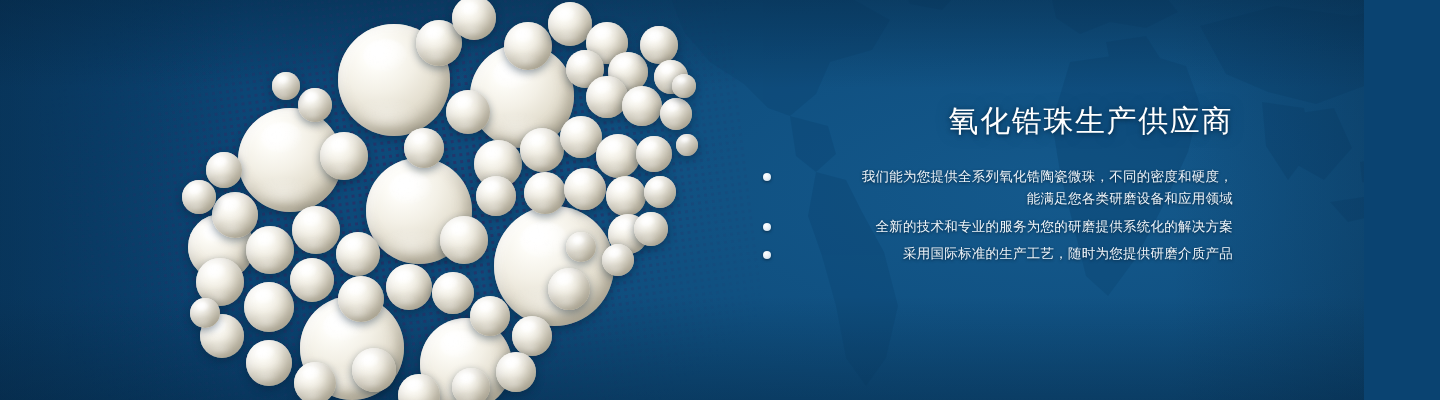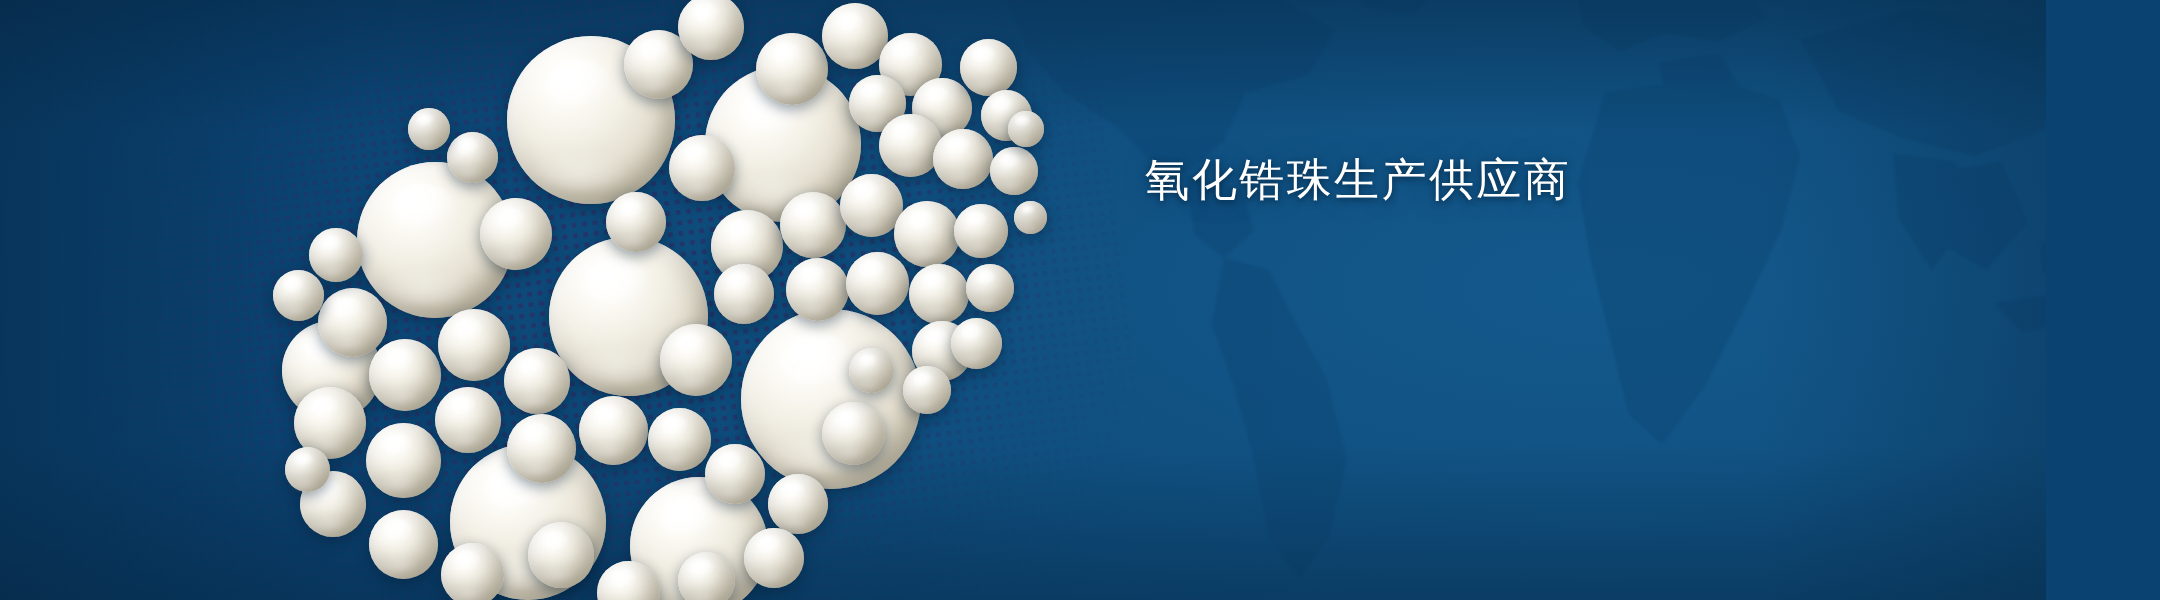--- a/index.html
+++ b/index.html
@@ -8,20 +8,21 @@
     font-family:"Liberation Sans","DejaVu Sans",sans-serif;
     background:#0a4371;
   }
 
   #banner {
     position:relative;
     width:1364px;
     height:400px;
     overflow:hidden;
     background:#1d4ed8;
+    text-align:right;
   }
 
   
   .bg-base {
     position:absolute; inset:0;
     background:
       radial-gradient(115% 150% at 78% 48%, #14598c 0%, #0f4e7e 34%, #0a4372 62%, #083a64 100%);
   }
   .bg-vignette {
     position:absolute; inset:0;
@@ -241,15 +242,30 @@
     <span class="bead" style="left:634px; top:212px; width:34px; height:34px;"></span>
     <span class="bead" style="left:602px; top:244px; width:32px; height:32px;"></span>
     <span class="bead" style="left:566px; top:232px; width:30px; height:30px;"></span>
     <span class="bead" style="left:672px; top:74px; width:24px; height:24px;"></span>
     <span class="bead" style="left:676px; top:134px; width:22px; height:22px;"></span>
   </div>
 
   <div class="copy">
     <div class="headline">氧化锆珠生产供应商</div>
 
+    <div class="bullets">
+      <div class="bullet-row">
+        <span class="bullet-dot"></span>
+        <span class="bullet-text">我们能为您提供全系列氧化锆陶瓷微珠，不同的密度和硬度，
+能满足您各类研磨设备和应用领域</span>
+      </div>
+      <div class="bullet-row">
+        <span class="bullet-dot"></span>
+        <span class="bullet-text">全新的技术和专业的服务为您的研磨提供系统化的解决方案</span>
+      </div>
+      <div class="bullet-row">
+        <span class="bullet-dot"></span>
+        <span class="bullet-text">采用国际标准的生产工艺，随时为您提供研磨介质产品</span>
+      </div>
+    </div>
   </div>
 
 </div>
 
 </body></html>

